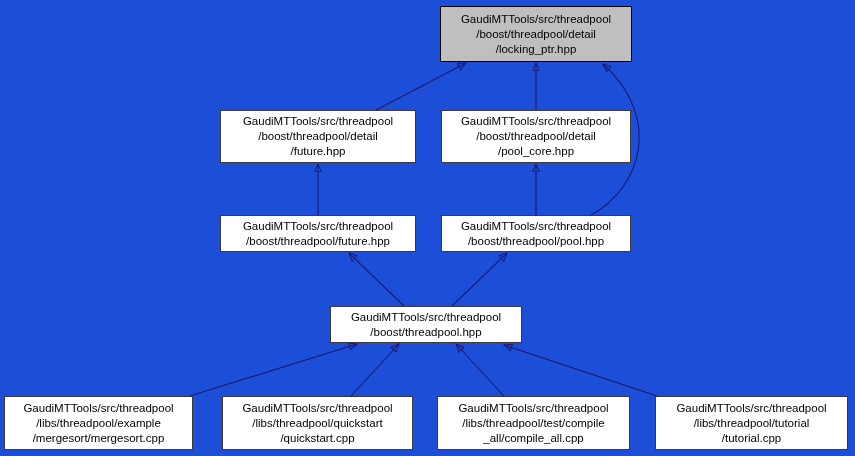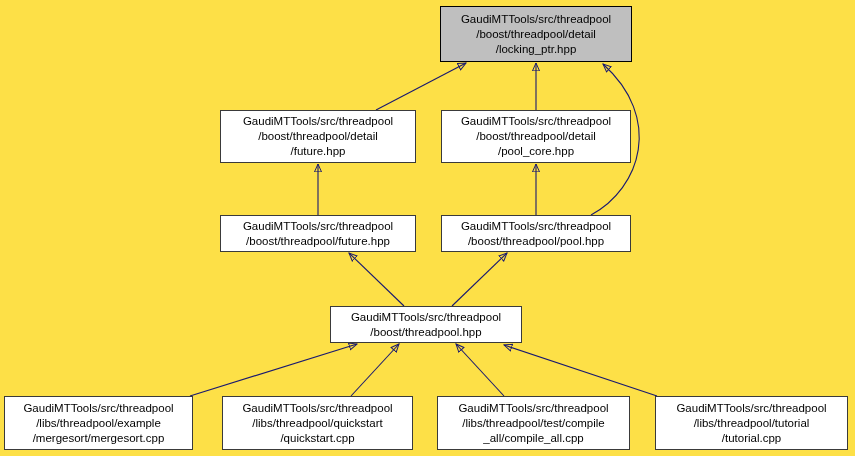--- a/index.html
+++ b/index.html
@@ -4,21 +4,21 @@
 <style>
   html, body {
     margin: 0;
     padding: 0;
     background: #ffffff;
   }
   #canvas {
     position: relative;
     width: 855px;
     height: 456px;
-    background: #fde047;
+    background: #1d4ed8;
     font-family: "Liberation Sans", sans-serif;
     overflow: hidden;
   }
   #edges {
     position: absolute;
     left: 0;
     top: 0;
     width: 855px;
     height: 456px;
   }

